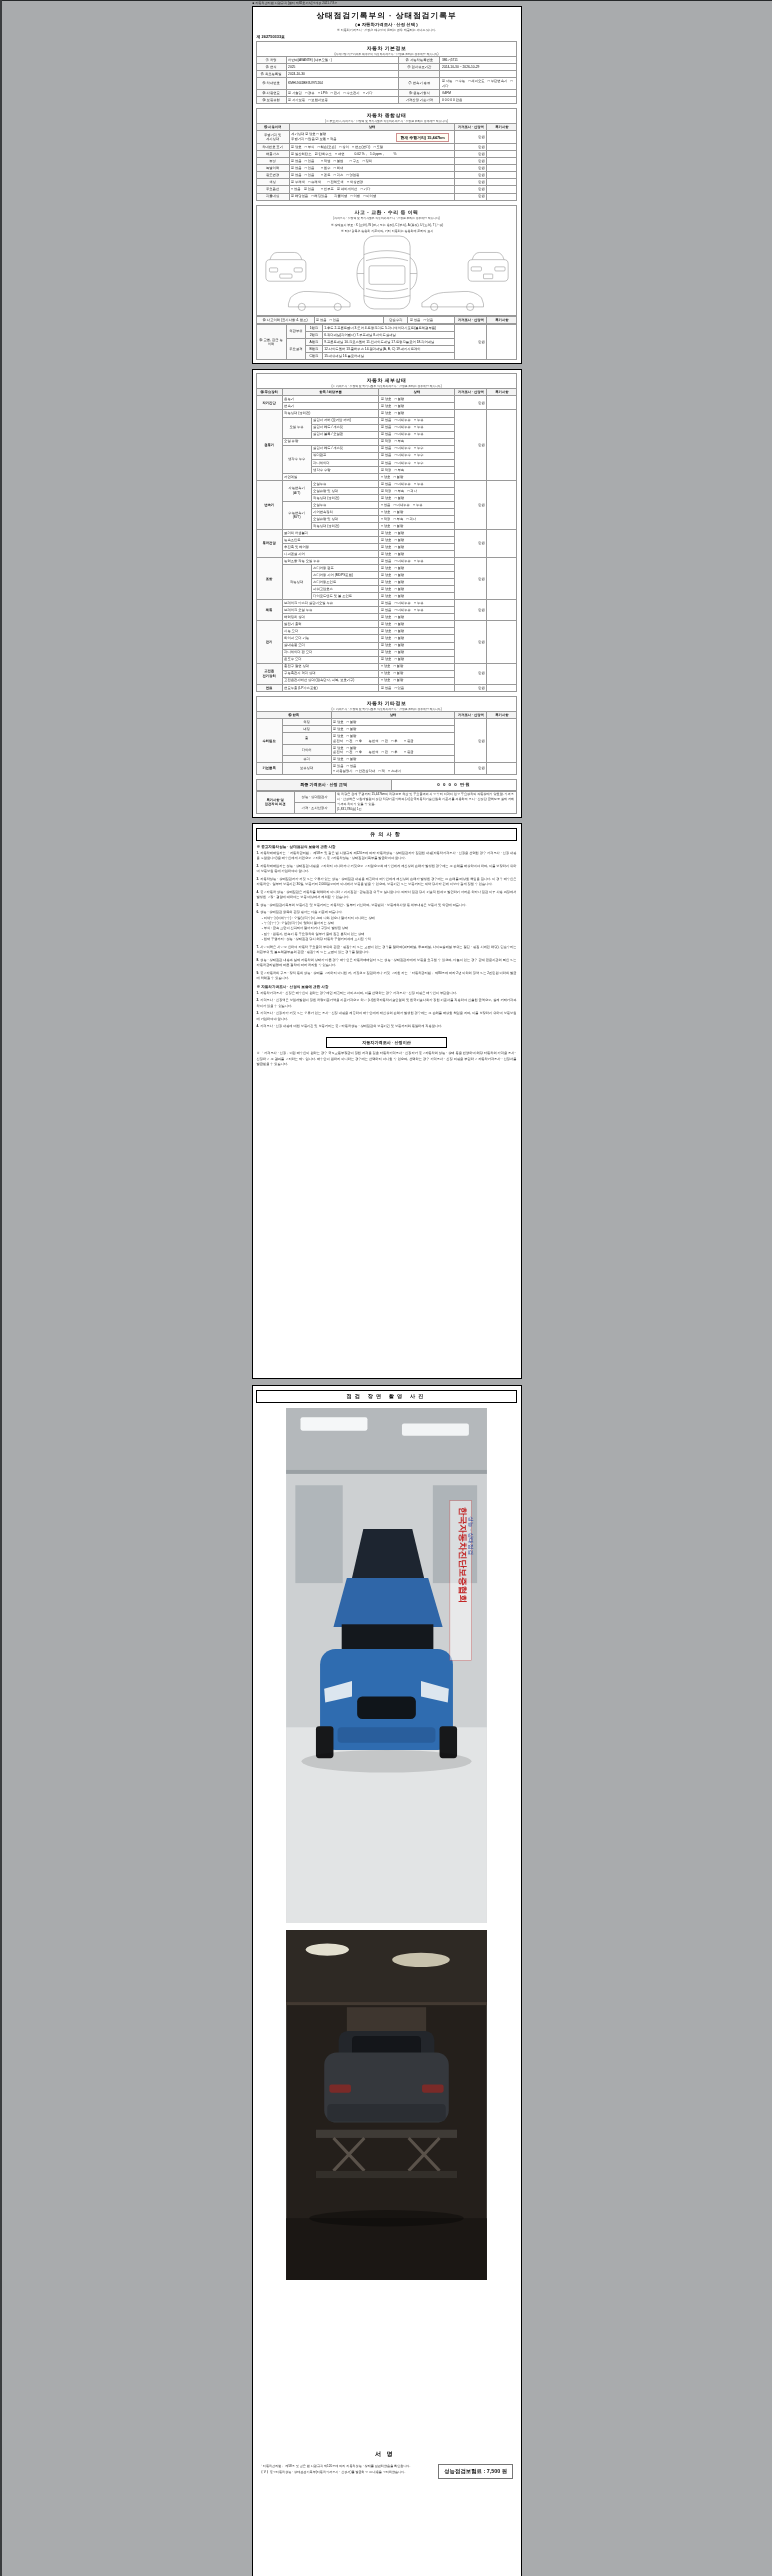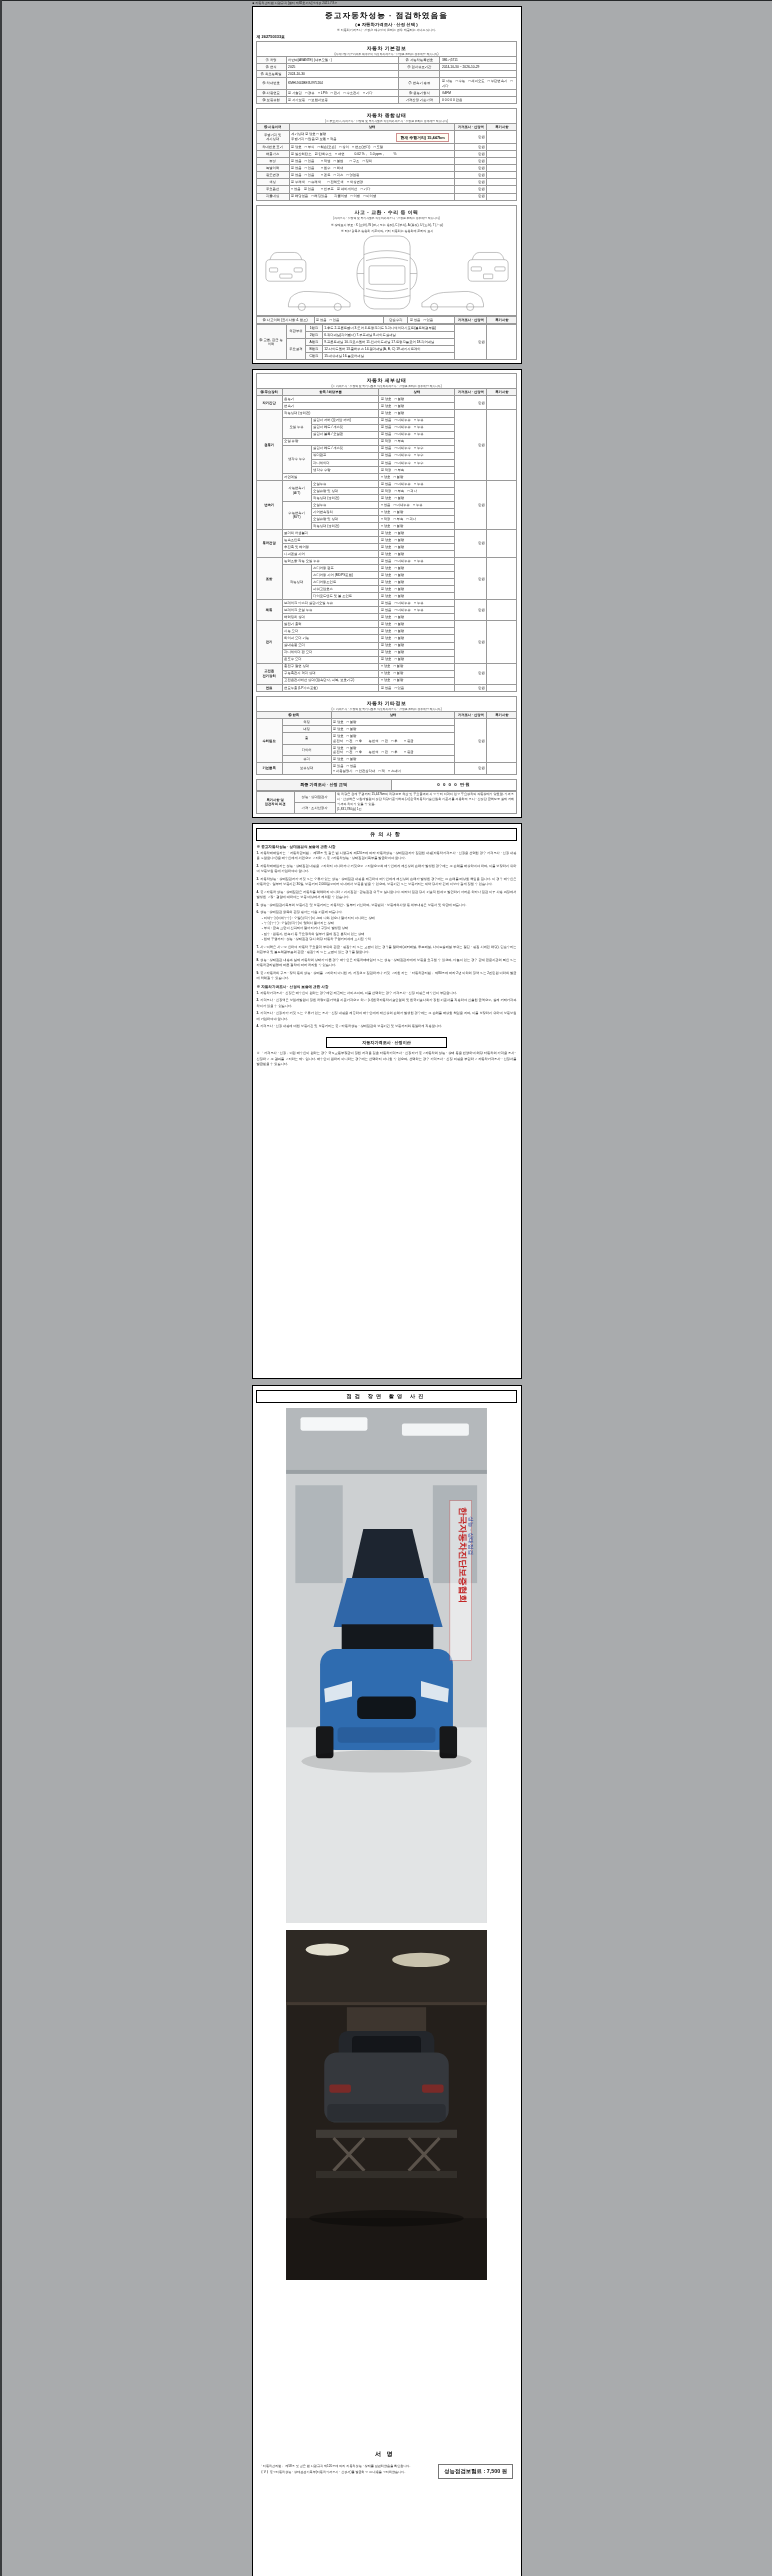--- a/index.html
+++ b/index.html
@@ -57,21 +57,21 @@
 <body>
 
 <div class="frame-top"></div>
 <div class="frame-left"></div>
 
 <div class="doc">
 
   <div class="form-ref">■ 자동차관리법 시행규칙 [별지 제82호서식] &lt;개정 2021.7.9.&gt;</div>
 
   <div class="panel">
-    <div class="doc-title">중고자동차성능 · 점검하였음을</div>
+    <div class="doc-title">상태점검기록부의 · 상태점검기록부</div>
     <div class="doc-subtitle">( ■ 자동차가격조사 · 산정 선택 )</div>
     <div class="doc-subnote">※ 자동차가격조사 · 산정은 매수인이 원하는 경우 제공하는 서비스 입니다.</div>
     <div class="doc-no">제 262750333호</div>
 
     <div class="sec-bar">
       <span class="sec-title">자동차 기본정보</span>
       <span class="sec-note">(가격산정 기준가격은 매수인이 자동차가격조사 · 산정을 원하는 경우에만 적습니다)</span>
     </div>
     <table class="tbl">
       <colgroup>

